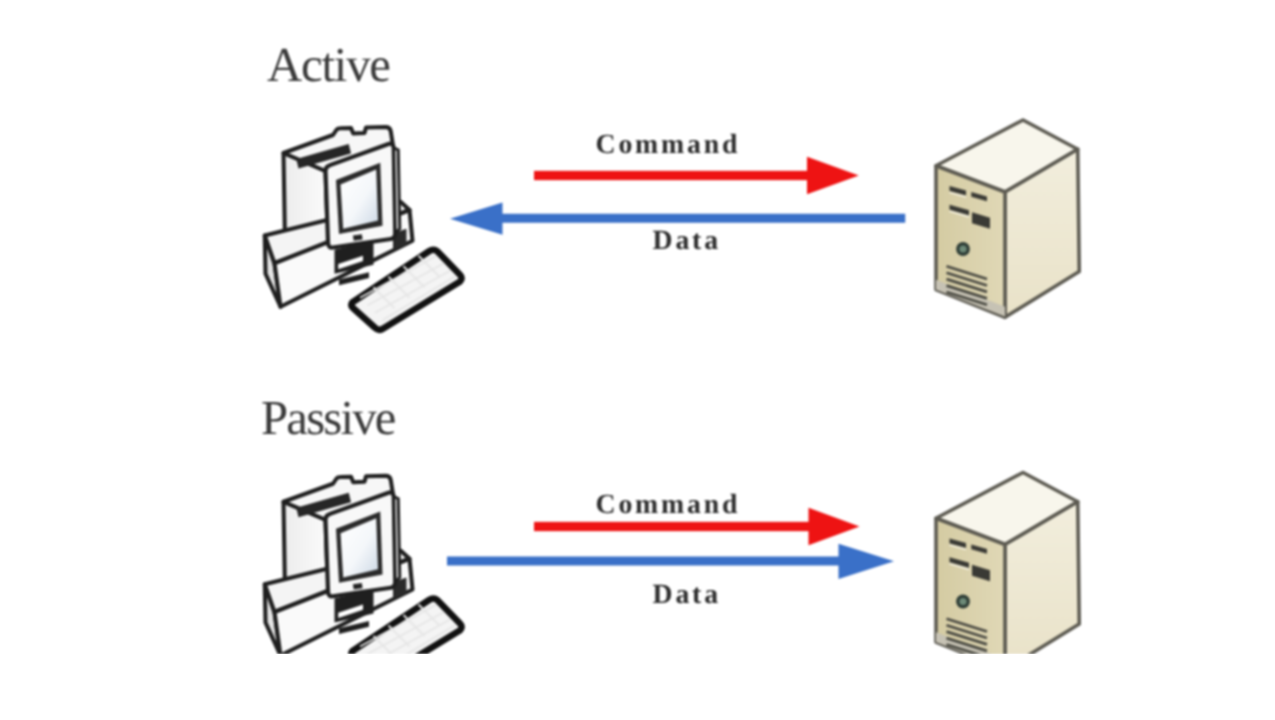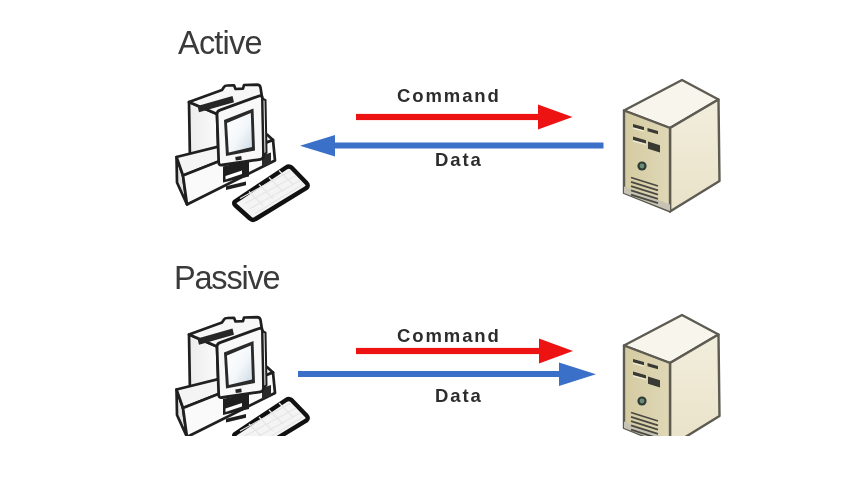--- a/index.html
+++ b/index.html
@@ -1,17 +1,17 @@
 <!DOCTYPE html>
 <html><head>
 <meta charset="utf-8">
 <style>
   html,body{margin:0;padding:0;background:#ffffff;}
   #stage{position:relative;width:850px;height:436px;background:#fff;overflow:hidden;filter:blur(0.6px);
-         font-family:Liberation Sans, sans-serif;}
+         font-family:Liberation Serif, serif;}
 </style>
 </head>
 <body>
 <div id="stage">
 <svg width="850" height="480" viewBox="0 0 850 480">
 <defs>
   <linearGradient id="scr" x1="0" y1="0" x2="1" y2="1">
     <stop offset="0" stop-color="#ffffff"></stop>
     <stop offset="0.55" stop-color="#f4f7fa"></stop>
     <stop offset="1" stop-color="#ccd8e5"></stop>

